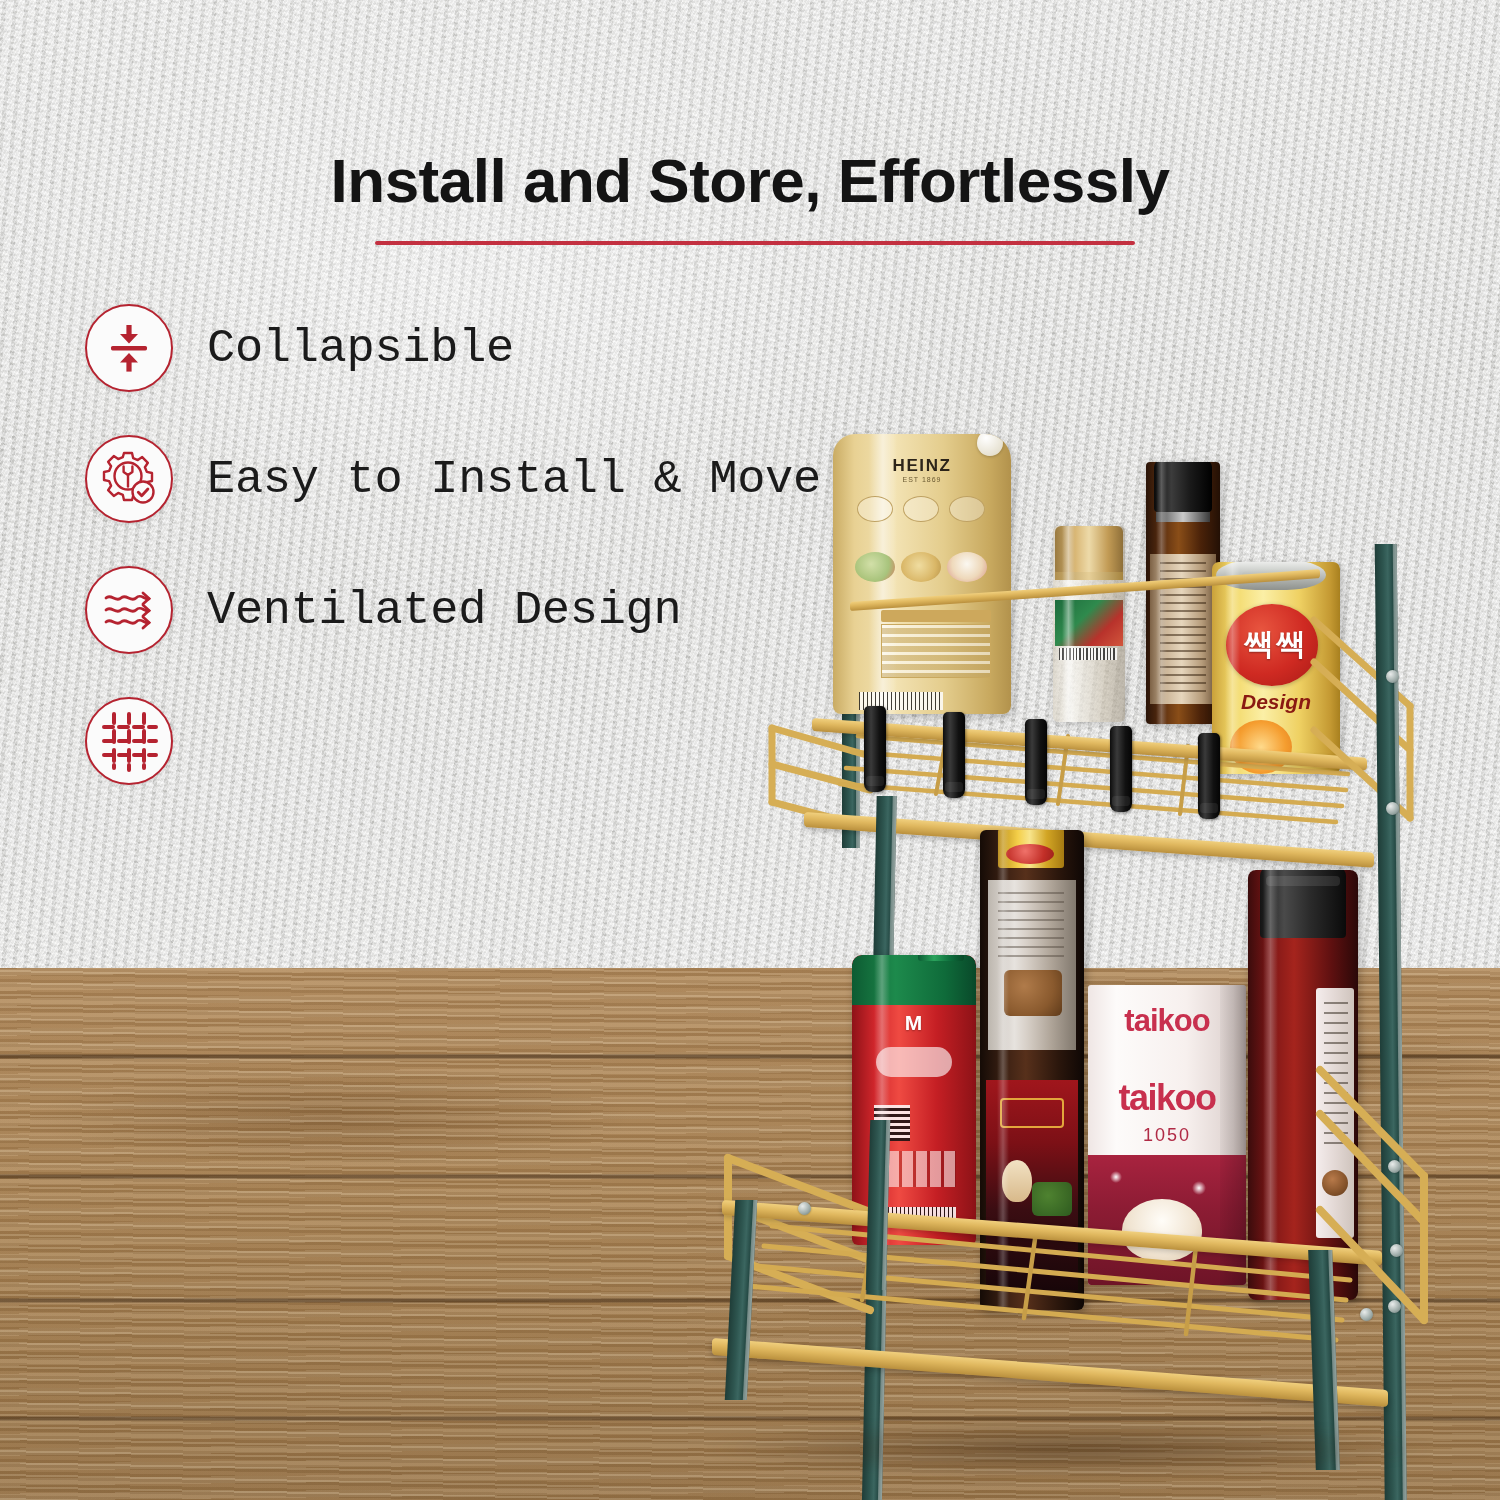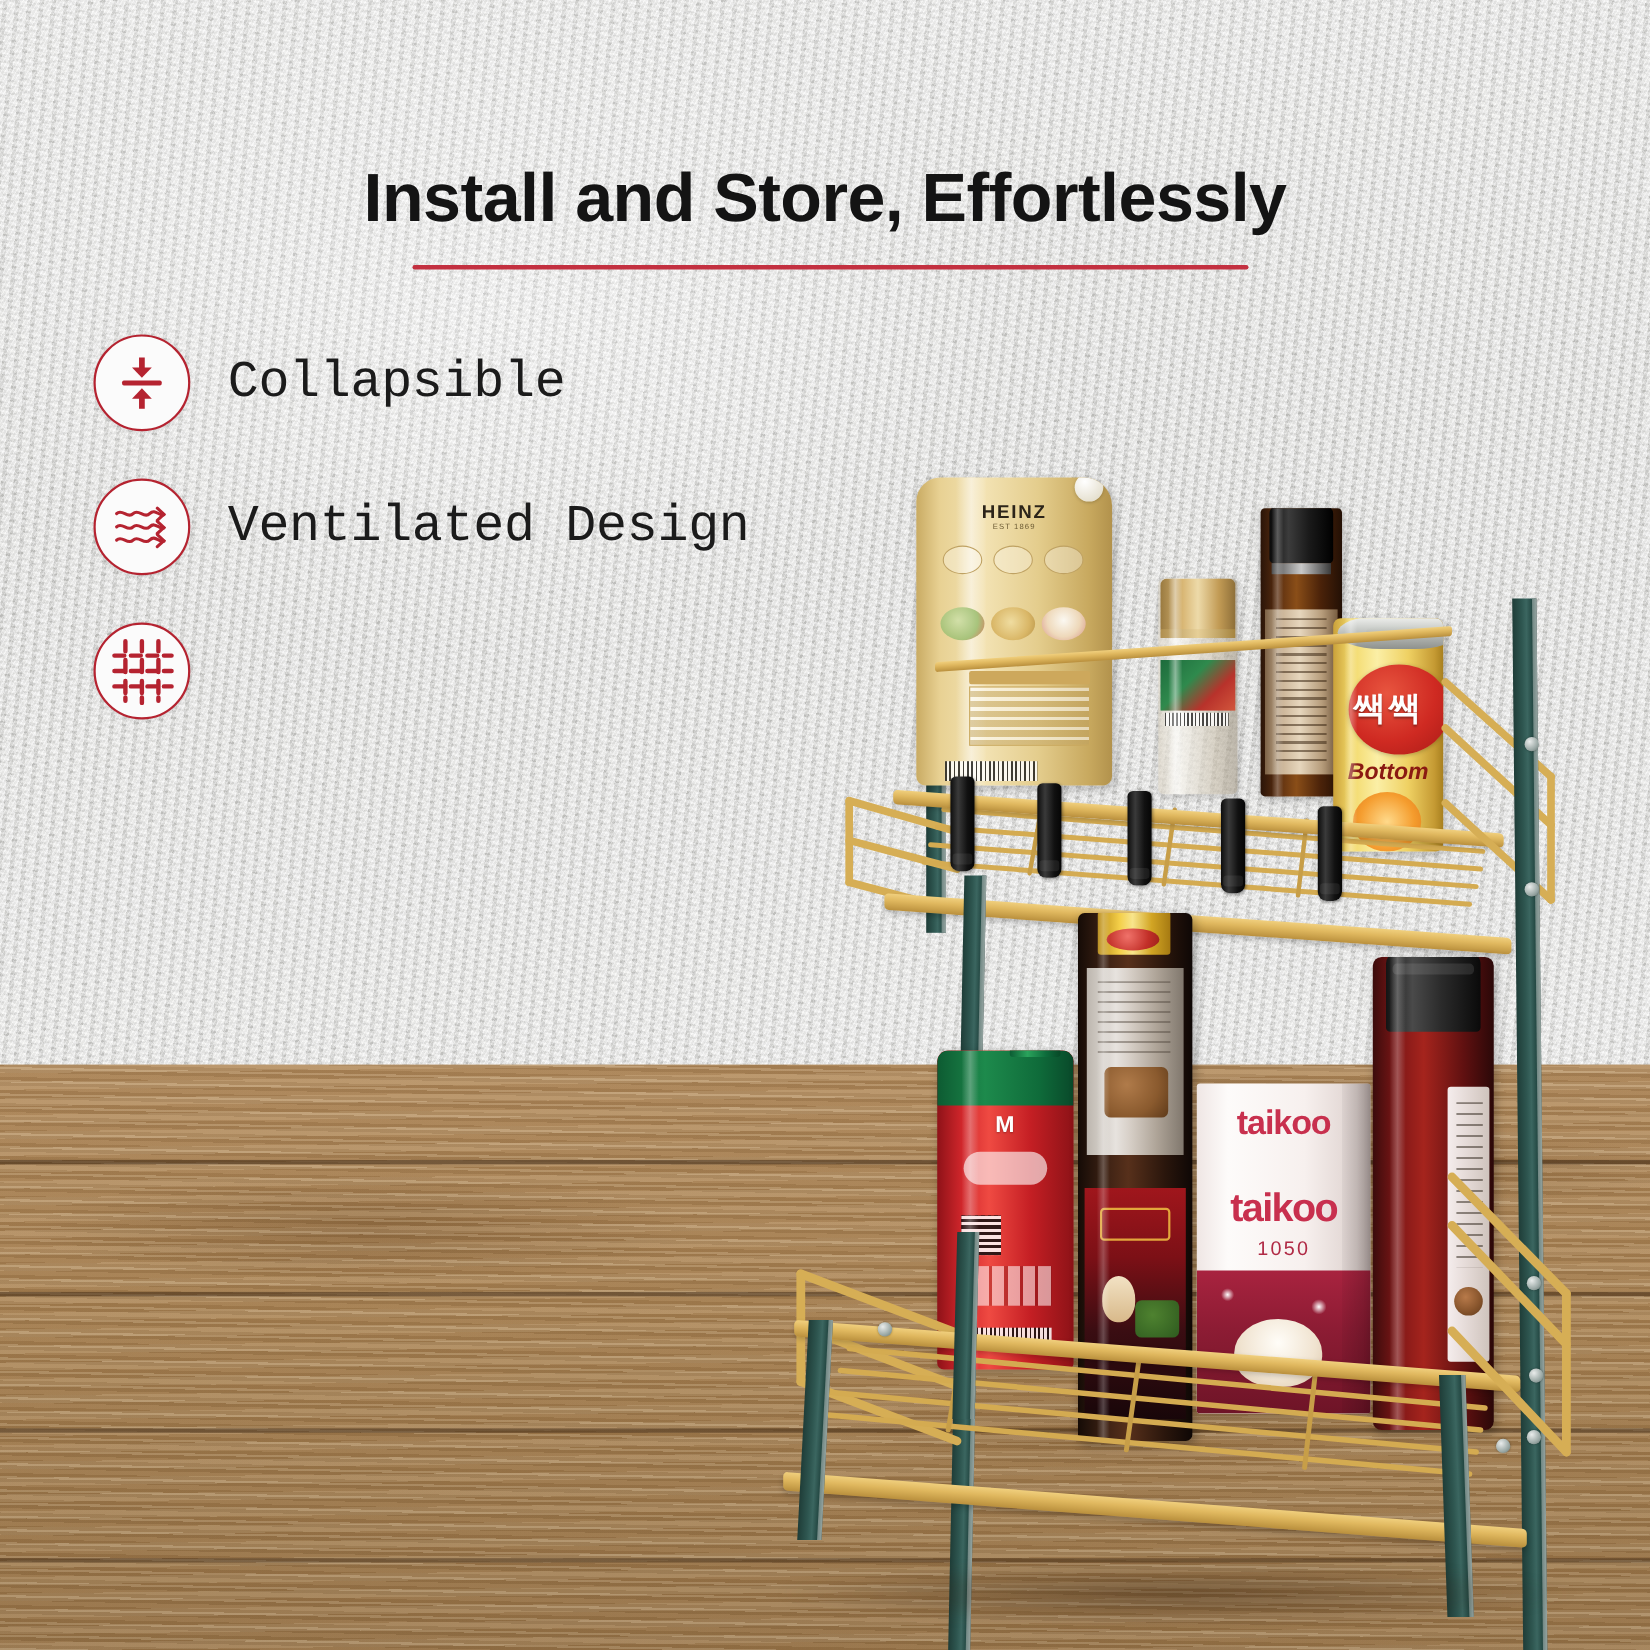--- a/index.html
+++ b/index.html
@@ -150,20 +150,35 @@
             <rect x="27.4" y="7" width="5.2" height="11" stroke="none"></rect>
             <polygon points="21,16 39,16 30,25.5" stroke="none"></polygon>
             <rect x="27.4" y="42.6" width="5.2" height="11" stroke="none"></rect>
             <polygon points="21,44.5 39,44.5 30,35" stroke="none"></polygon>
           </g>
         </svg>
       </div>
       <div class="feat-label">Collapsible</div>
     </div>
 
+    <div class="feature-row">
+      <div class="feat-icon">
+        <svg width="62" height="62" viewBox="0 0 62 62">
+          <g fill="none" stroke="#b52330" stroke-width="2.4" stroke-linejoin="round" stroke-linecap="round">
+            <path d="M26 5h8l1.2 5.2 4.6 1.9 4.4-3 5.7 5.7-3 4.4 1.9 4.6 5.2 1.2v8l-5.2 1.2-1.9 4.6 3 4.4-5.7 5.7-4.4-3-4.6 1.9L34 52h-8l-1.2-5.2-4.6-1.9-4.4 3-5.7-5.7 3-4.4-1.9-4.6L6 32v-8l5.2-1.2 1.9-4.6-3-4.4 5.7-5.7 4.4 3 4.6-1.9z"></path>
+            <circle cx="30" cy="28" r="13.5"></circle>
+            <path d="M25.6 18.5v5.6l4.4 3 4.4-3v-5.6"></path>
+            <path d="M30 27.1v11.4"></path>
+          </g>
+          <circle cx="45" cy="44" r="10.5" fill="#fbfbfb" stroke="#b52330" stroke-width="2.4"></circle>
+          <path d="M40.3 44.2l3.4 3.5 6.2-6.6" fill="none" stroke="#b52330" stroke-width="2.9" stroke-linecap="round" stroke-linejoin="round"></path>
+        </svg>
+      </div>
+      <div class="feat-label">Easy to Install &amp; Move</div>
+    </div>
 
 
     <div class="feature-row">
       <div class="feat-icon">
         <svg width="60" height="56" viewBox="0 0 60 56">
           <g fill="none" stroke="#b52330" stroke-width="2.8" stroke-linecap="round">
             <path d="M7 16c5-5 10 5 15 0s10 5 15 0 8 2 13 1"></path>
             <path d="M7 28c5-5 10 5 15 0s10 5 15 0 8 2 13 1"></path>
             <path d="M7 40c5-5 10 5 15 0s10 5 15 0 8 2 13 1"></path>
             <path d="M44 11l6 5.5-6 5.5M44 23l6 5.5-6 5.5M44 35l6 5.5-6 5.5"></path>
@@ -244,34 +259,34 @@
                   background:linear-gradient(to right,#0a0a0a 0%,#3c3c3c 30%,#1a1a1a 62%,#000 100%);
                   border-radius:7px 7px 4px 4px;"></div>
       <div style="position:absolute;left:10px;top:50px;width:54px;height:10px;background:linear-gradient(to right,#4a4a4a,#c9c9c9,#3a3a3a);"></div>
       <div style="position:absolute;left:4px;top:92px;width:66px;height:150px;
                   background:linear-gradient(to right,#7d6246 0%,#cdb79a 25%,#e6d6bd 48%,#b79d7c 78%,#7a5f42 100%);"></div>
       <div style="position:absolute;left:14px;top:100px;width:46px;height:130px;
                   background:repeating-linear-gradient(to bottom,rgba(60,40,20,.55) 0 2px,rgba(0,0,0,0) 2px 8px);"></div>
       <div class="shine" style="left:14%;width:14%;opacity:.5;"></div>
     </div>
 
-    <div class="p item" style="left:512px; top:142px; width:100px; height:212px;
+    <div class="p item" style="left:512px; top:142px; width:128px; height:212px;
                 background:linear-gradient(to right,#caa13a 0%,#f2d868 16%,#fbefa6 40%,#efd163 68%,#c59a33 92%,#a8801f 100%);
                 border-radius:7px; box-shadow:2px 3px 9px rgba(0,0,0,.22);">
 
       <div style="position:absolute;left:4px;top:-2px;width:110px;height:30px;border-radius:50%/70%;
                   background:linear-gradient(to bottom,#f2f3f1,#b9bcb8 55%,#8e918d);"></div>
       <div style="position:absolute;left:30px;top:6px;width:52px;height:12px;border-radius:50%;
                   background:linear-gradient(to bottom,#d7dad6,#a3a6a2);"></div>
 
       <div style="position:absolute;left:14px;top:42px;width:92px;height:82px;border-radius:50%;
                   background:radial-gradient(circle at 38% 32%,#e8553f,#cf2a22 55%,#a71a16 100%);
                   box-shadow:0 1px 4px rgba(0,0,0,.25);"></div>
       <div class="lbl" style="top:62px; font-size:30px; color:#fff; letter-spacing:2px; text-shadow:0 1px 2px rgba(0,0,0,.35);">쌕쌕</div>
-      <div class="lbl" style="top:128px; font-size:21px; color:#8a1a12; font-style:italic;">Bottom</div>
+      <div class="lbl" style="top:128px; font-size:21px; color:#8a1a12; font-style:italic;">Design</div>
 
       <div style="position:absolute;left:18px;top:158px;width:62px;height:54px;border-radius:50%;
                   background:radial-gradient(circle at 50% 50%,#ffd98a,#f59a2b 60%,#e0781a 100%);opacity:.95;"></div>
       <div class="shine" style="left:10%;width:12%;opacity:.6;"></div>
     </div>
 
     <div class="p" style="left:72px; top:304px; width:110px; height:118px; overflow:visible;">
       <svg width="150" height="130" viewBox="0 0 150 130" style="position:absolute;left:-6px;top:-8px;">
         <g stroke="#d6ae55" stroke-width="7" fill="none" stroke-linecap="round">
           <path d="M6 12 L6 86"></path>

